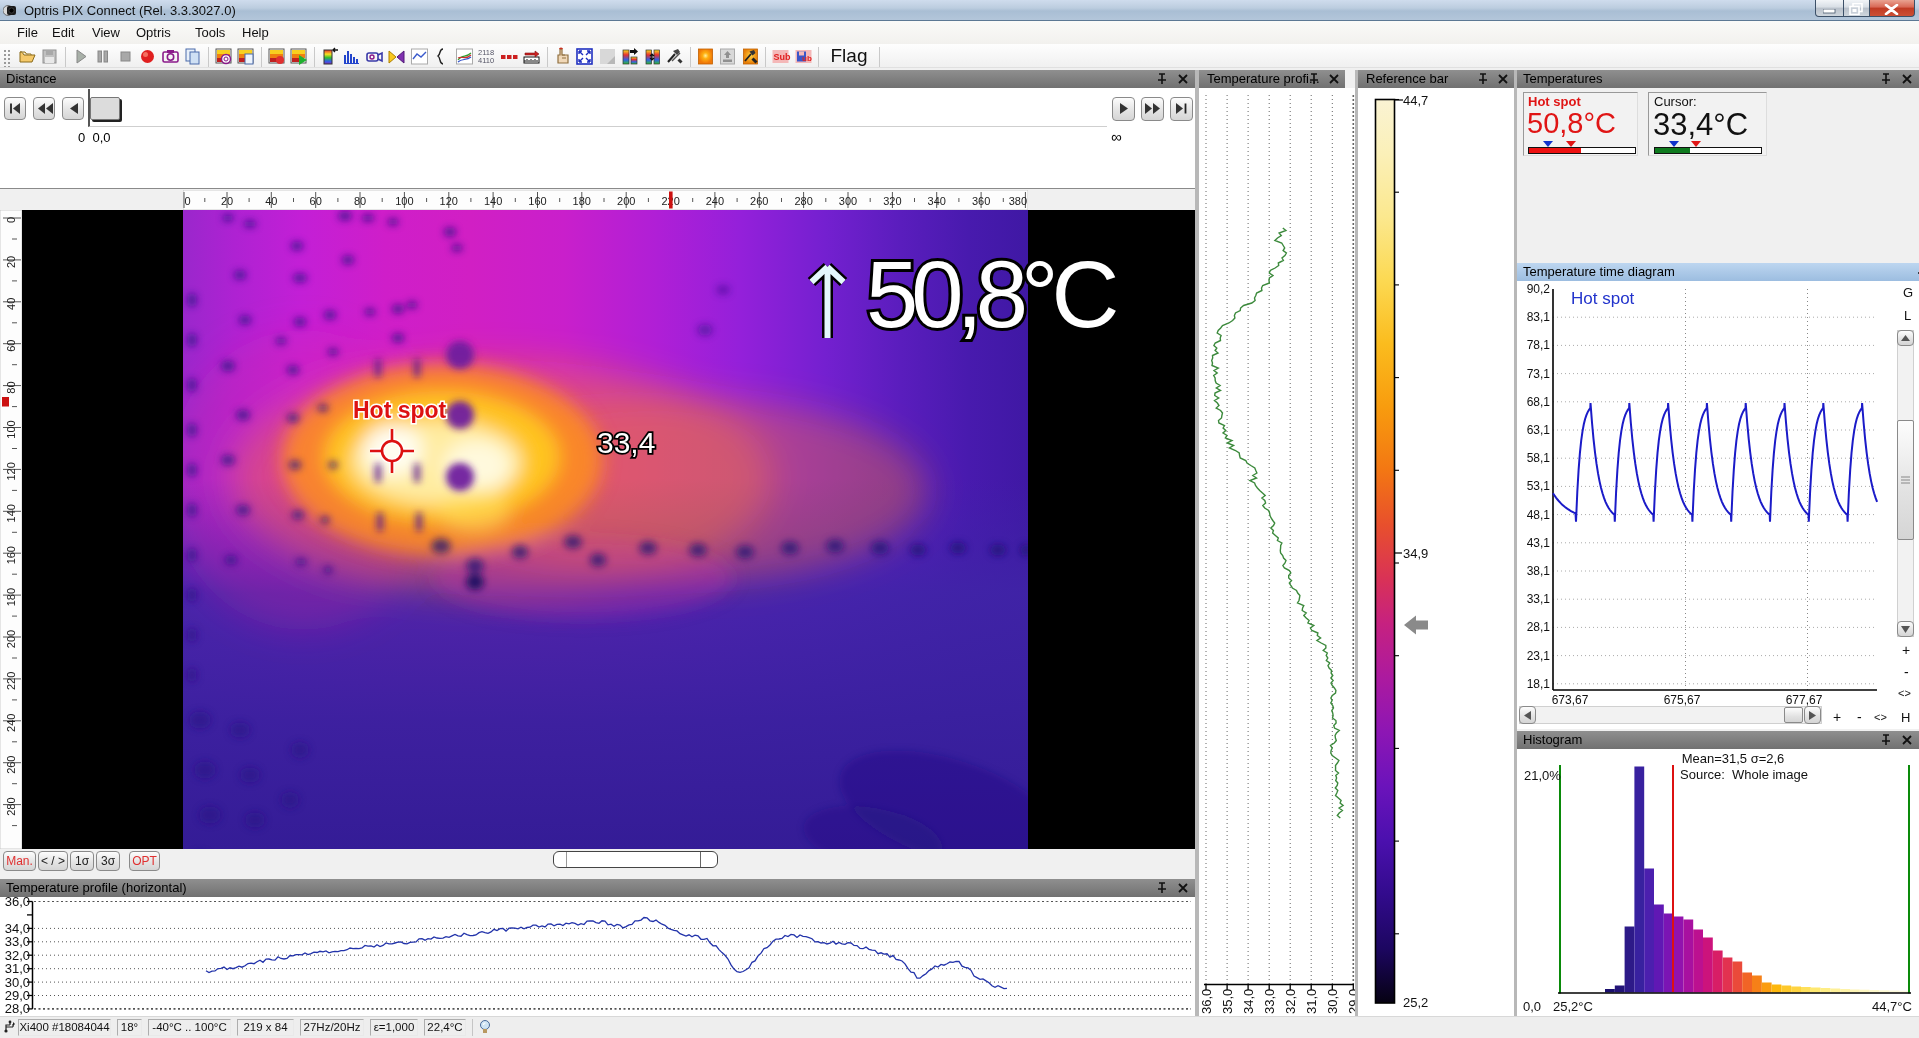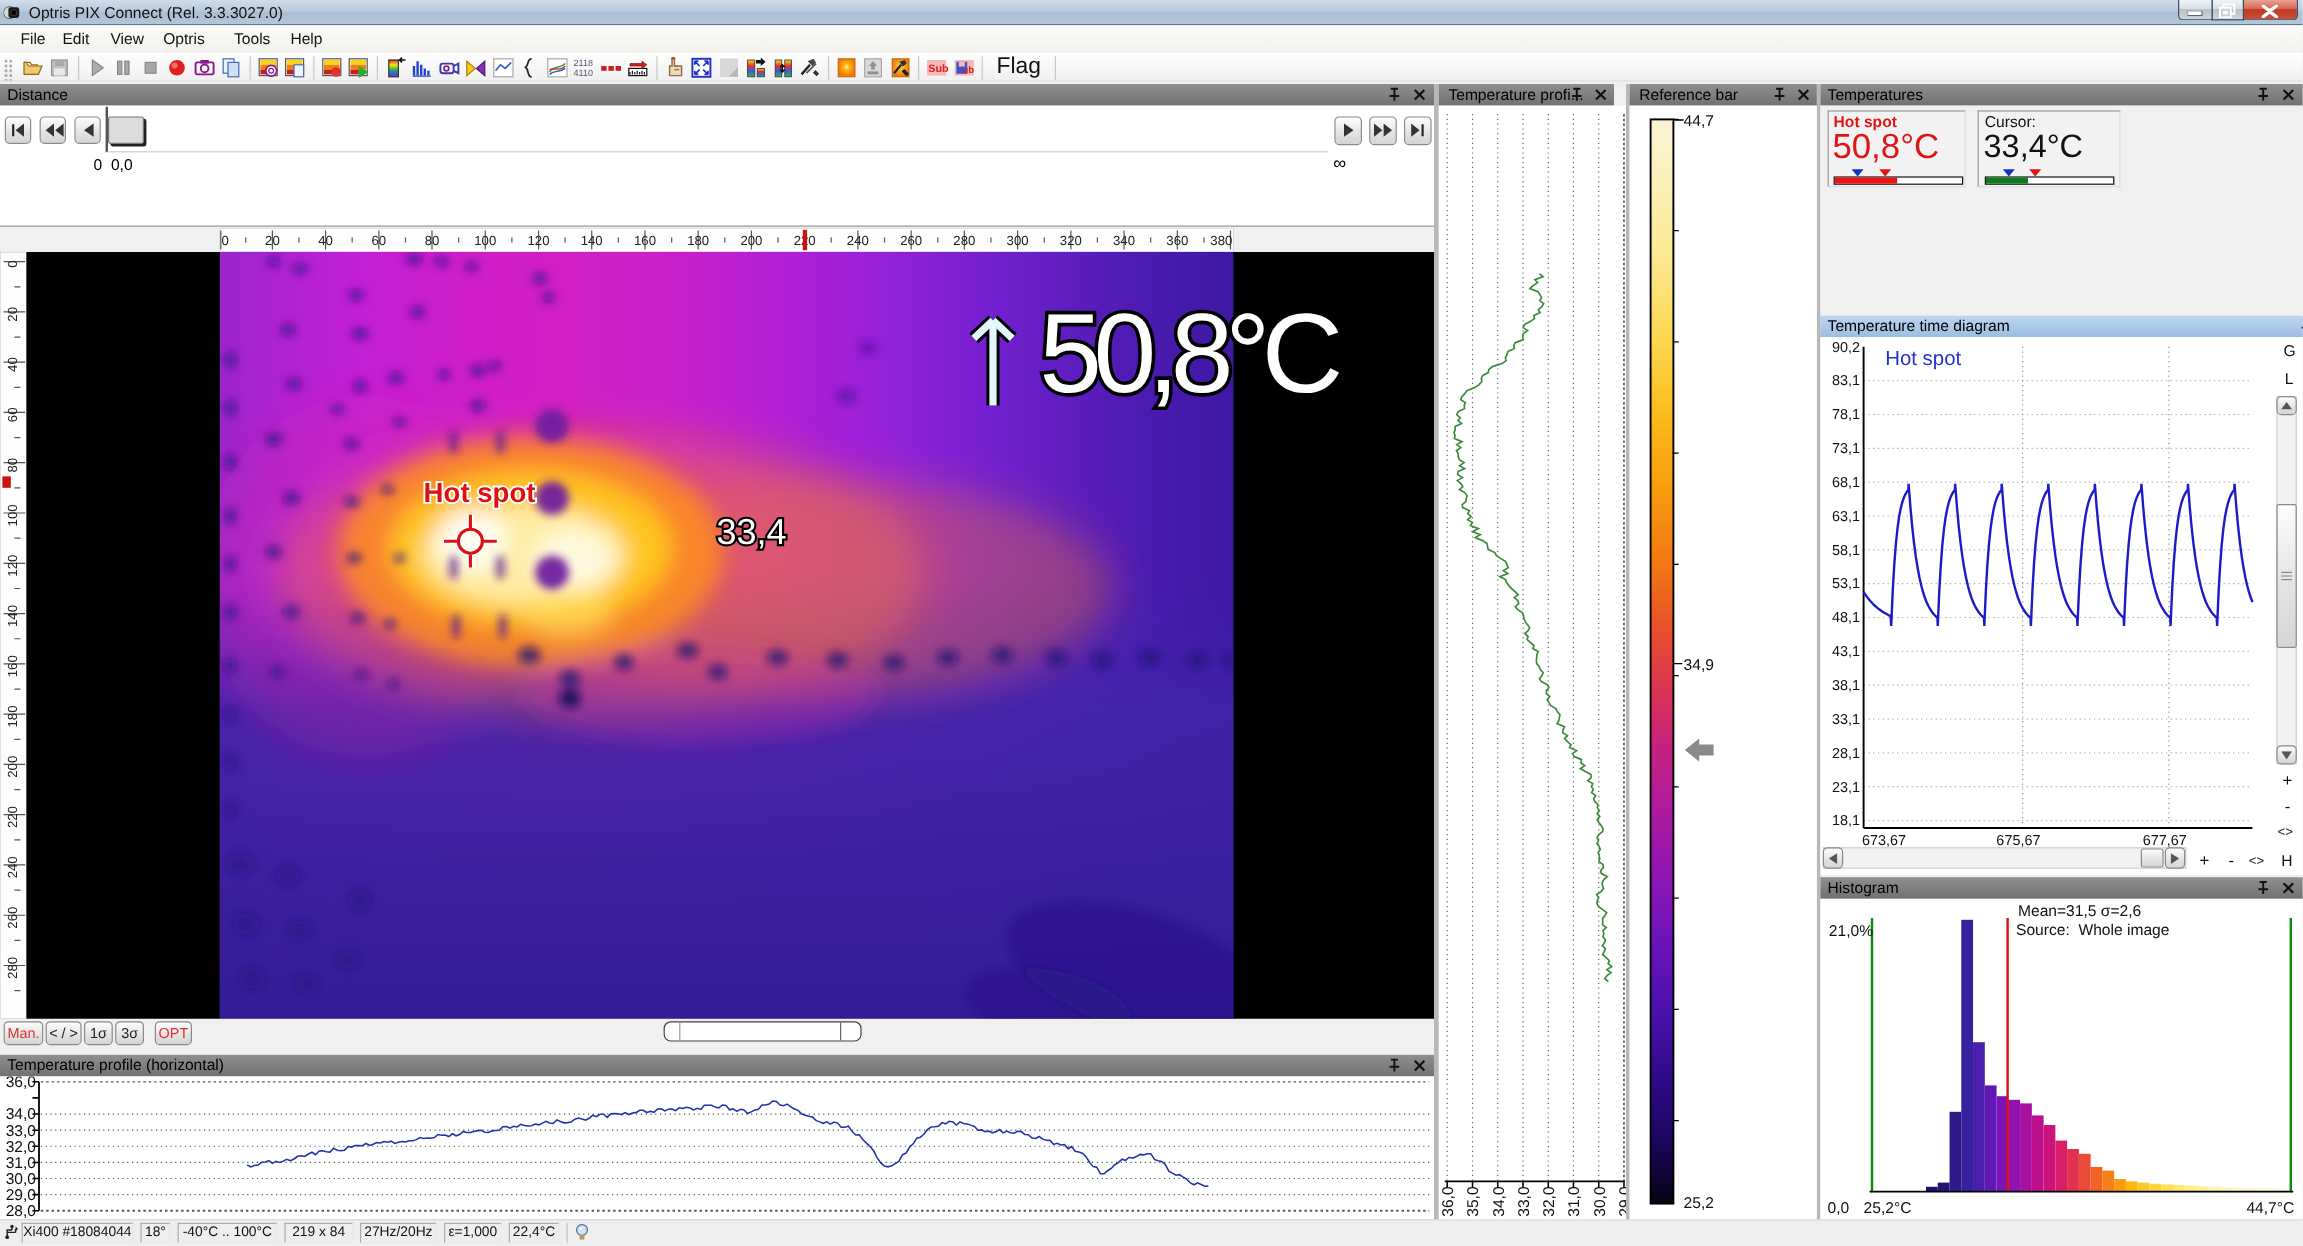--- a/index.html
+++ b/index.html
@@ -748,21 +748,21 @@
 <div class="abs" style="left:1517px;top:88px;width:402px;height:175px;background:#f0f0f0;"></div>
 <div class="abs" style="left:1523px;top:92px;width:115px;height:64px;background:#f2f2f2;border:1px solid #999;border-right-color:#ddd;border-bottom-color:#ddd;"></div>
 <div class="abs" style="left:1528px;top:94px;font-size:13px;font-weight:bold;color:#e01515;">Hot spot</div>
 <div class="abs" style="left:1527px;top:107px;font-size:29px;color:#e01515;">50,8°C</div>
 <div class="abs" style="left:1543px;top:141px;width:0;height:0;border:5px solid transparent;border-top:6px solid #1133cc;"></div>
 <div class="abs" style="left:1566px;top:141px;width:0;height:0;border:5px solid transparent;border-top:6px solid #e01515;"></div>
 <div class="abs" style="left:1528px;top:147px;width:108px;height:7px;border:1px solid #111;background:#fff;"></div>
 <div class="abs" style="left:1529px;top:148px;width:52px;height:5px;background:#ee1111;"></div>
 <div class="abs" style="left:1648px;top:92px;width:119px;height:64px;background:#f2f2f2;border:1px solid #999;border-right-color:#ddd;border-bottom-color:#ddd;"></div>
 <div class="abs" style="left:1654px;top:94px;font-size:13px;color:#111;">Cursor:</div>
-<div class="abs" style="left:1653px;top:107px;font-size:27px;color:#111;">33,4°C</div>
+<div class="abs" style="left:1653px;top:107px;font-size:31px;color:#111;">33,4°C</div>
 <div class="abs" style="left:1669px;top:141px;width:0;height:0;border:5px solid transparent;border-top:6px solid #1133cc;"></div>
 <div class="abs" style="left:1691px;top:141px;width:0;height:0;border:5px solid transparent;border-top:6px solid #e01515;"></div>
 <div class="abs" style="left:1654px;top:147px;width:108px;height:7px;border:1px solid #111;background:#fff;"></div>
 <div class="abs" style="left:1655px;top:148px;width:35px;height:5px;background:#0e7a1e;"></div>
 
 <div class="abs phdr phdr-blue" style="left:1517px;top:263px;width:438px;">Temperature time diagram
 <svg class="pin-x" viewBox="0 0 38 14">
       <path d="M6 2 L12 2 M9 2 L9 8 M5 8 L13 8 M9 8 L9 12" stroke="#111" stroke-width="1.6" fill="none"></path>
       <path d="M26 3 L34 11 M34 3 L26 11" stroke="#111" stroke-width="1.8"></path>
     </svg>

